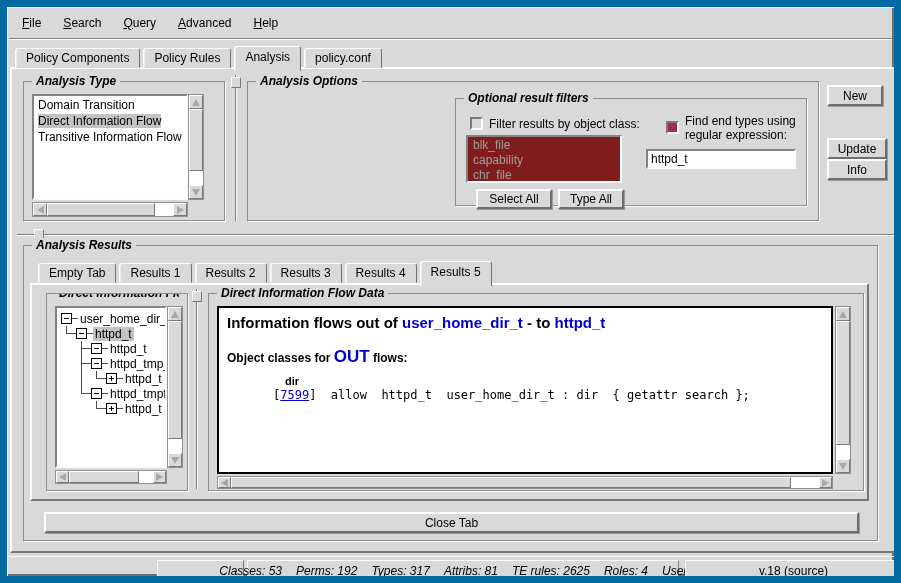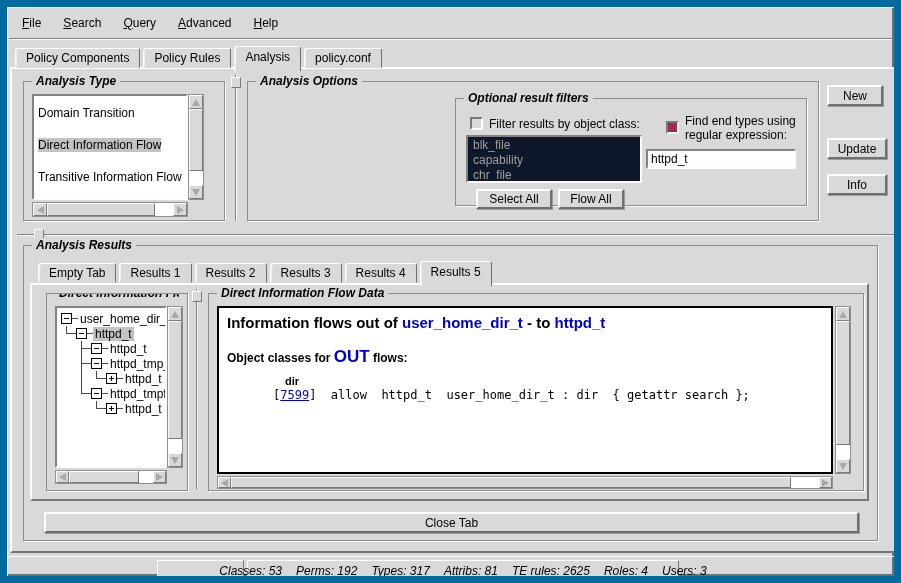--- a/index.html
+++ b/index.html
@@ -48,21 +48,21 @@
   .sbv,.sbh{position:absolute;background:#ffffff;border:1px solid #909090;}
   .sb-arrow{position:absolute;width:14px;height:14px;background:#d9d9d9;border:1px solid;border-color:#fdfdfd #7a7a7a #7a7a7a #fdfdfd;display:flex;align-items:center;justify-content:center;}
   .sb-thumb{position:absolute;background:#d9d9d9;border:1px solid;border-color:#fdfdfd #7a7a7a #7a7a7a #fdfdfd;}
   .tri{width:0;height:0;}
   .tri.up{border-left:4px solid transparent;border-right:4px solid transparent;border-bottom:7px solid #a8a8a8;}
   .tri.down{border-left:4px solid transparent;border-right:4px solid transparent;border-top:7px solid #a8a8a8;}
   .tri.left{border-top:4px solid transparent;border-bottom:4px solid transparent;border-right:7px solid #a8a8a8;}
   .tri.right{border-top:4px solid transparent;border-bottom:4px solid transparent;border-left:7px solid #a8a8a8;}
   
   .listbox{position:absolute;background:#fff;border:2px solid;border-color:#828282 #fdfdfd #fdfdfd #828282;overflow:hidden;padding:1px 2px;}
-  .list-item{white-space:nowrap;line-height:16px;padding:8px 2px;display:block;}
+  .list-item{white-space:nowrap;line-height:16px;padding:0 2px;display:block;}
   .list-item .seltxt{background:#c3c3c3;}
   .obj-item{white-space:nowrap;line-height:15px;padding:0 3px;color:#9f9f9f;}
   
   .cb{position:absolute;width:13px;height:13px;background:#d9d9d9;border:2px solid;border-color:#7a7a7a #fdfdfd #fdfdfd #7a7a7a;}
   .cb.checked{background:#a42a52;}
   
   .combo{position:absolute;background:#fff;border:2px solid;border-color:#828282 #fdfdfd #fdfdfd #828282;display:flex;align-items:center;}
   .combo .val{flex:1;padding:0 4px;white-space:nowrap;overflow:hidden;}
   .combo .arrowzone{width:16px;align-self:stretch;border-left:1px solid #9a9a9a;display:flex;align-items:center;justify-content:center;}
   .combo.disabled{background:#d9d9d9;}
@@ -154,36 +154,36 @@
     <div class="sash-handle" style="left:219px;top:8px;"></div>
 
     <div class="groupbox" style="left:235px;top:12px;width:572px;height:140px;">
       <span class="group-label">Analysis Options</span>
 
 
       <div class="groupbox" style="left:207px;top:16px;width:352px;height:108px;">
         <span class="group-label">Optional result filters</span>
         <div class="cb" style="left:14px;top:18px;"></div>
         <div style="position:absolute;left:33px;top:18px;">Filter results by object class:</div>
-        <div class="listbox" style="left:10px;top:36px;width:176px;height:48px;background:#0f172a;">
+        <div class="listbox" style="left:10px;top:36px;width:156px;height:48px;background:#7f1d1d;">
             <div class="obj-item">blk_file</div>
             <div class="obj-item">capability</div>
             <div class="obj-item">chr_file</div>
           </div>
         <div class="btn3d" style="left:20px;top:90px;width:76px;height:20px;">Select All</div>
-        <div class="btn3d" style="left:102px;top:90px;width:66px;height:20px;">Flow All</div>
+        <div class="btn3d" style="left:102px;top:90px;width:66px;height:20px;">Type All</div>
         <div class="cb checked" style="left:210px;top:22px;"></div>
         <div style="position:absolute;left:229px;top:15px;width:118px;line-height:14px;">Find end types using regular expression:</div>
         <input class="entry" style="left: 190px; top: 50px; width: 150px; height: 20px;" value="httpd_t">
       </div>
     </div>
 
     <div style="position:absolute;left:815px;top:16px;width:62px;" id="action-col">
         <div class="btn3d" style="position: relative; width: 56px; height: 21px; margin-bottom: 32px;">New</div>
-        <div class="btn3d" style="position: relative; width: 60px; height: 21px; margin-bottom: 15px;">Update</div>
+        <div class="btn3d" style="position: relative; width: 60px; height: 21px; ">Update</div>
         <div class="btn3d" style="position: relative; width: 60px; height: 21px; margin-bottom: 15px;">Info</div>
       </div>
 
     <div class="sash-h" style="left:5px;top:165px;right:5px;"></div>
     <div class="sash-handle" style="left:22px;top:160px;"></div>
 
     <div class="groupbox" style="left:11px;top:176px;width:855px;height:296px;">
       <span class="group-label">Analysis Results</span>
 
       <div class="tabrow" style="left:14px;top:11px;height:26px;">
@@ -325,14 +325,17 @@
     <div class="status-panel" style="left:150px;width:87px;"></div>
     <div class="status-panel" style="left:240px;width:432px;font-style:italic;" id="stats-panel">
         <span>Classes: 53</span>
         <span>Perms: 192</span>
         <span>Types: 317</span>
         <span>Attribs: 81</span>
         <span>TE rules: 2625</span>
         <span>Roles: 4</span>
         <span>Users: 3</span>
       </div>
+    <div class="status-panel" style="left:678px;width:217px;">
+      <span>v.18 (source)</span>
+    </div>
   </div>
 </div>
 
 </body></html>

